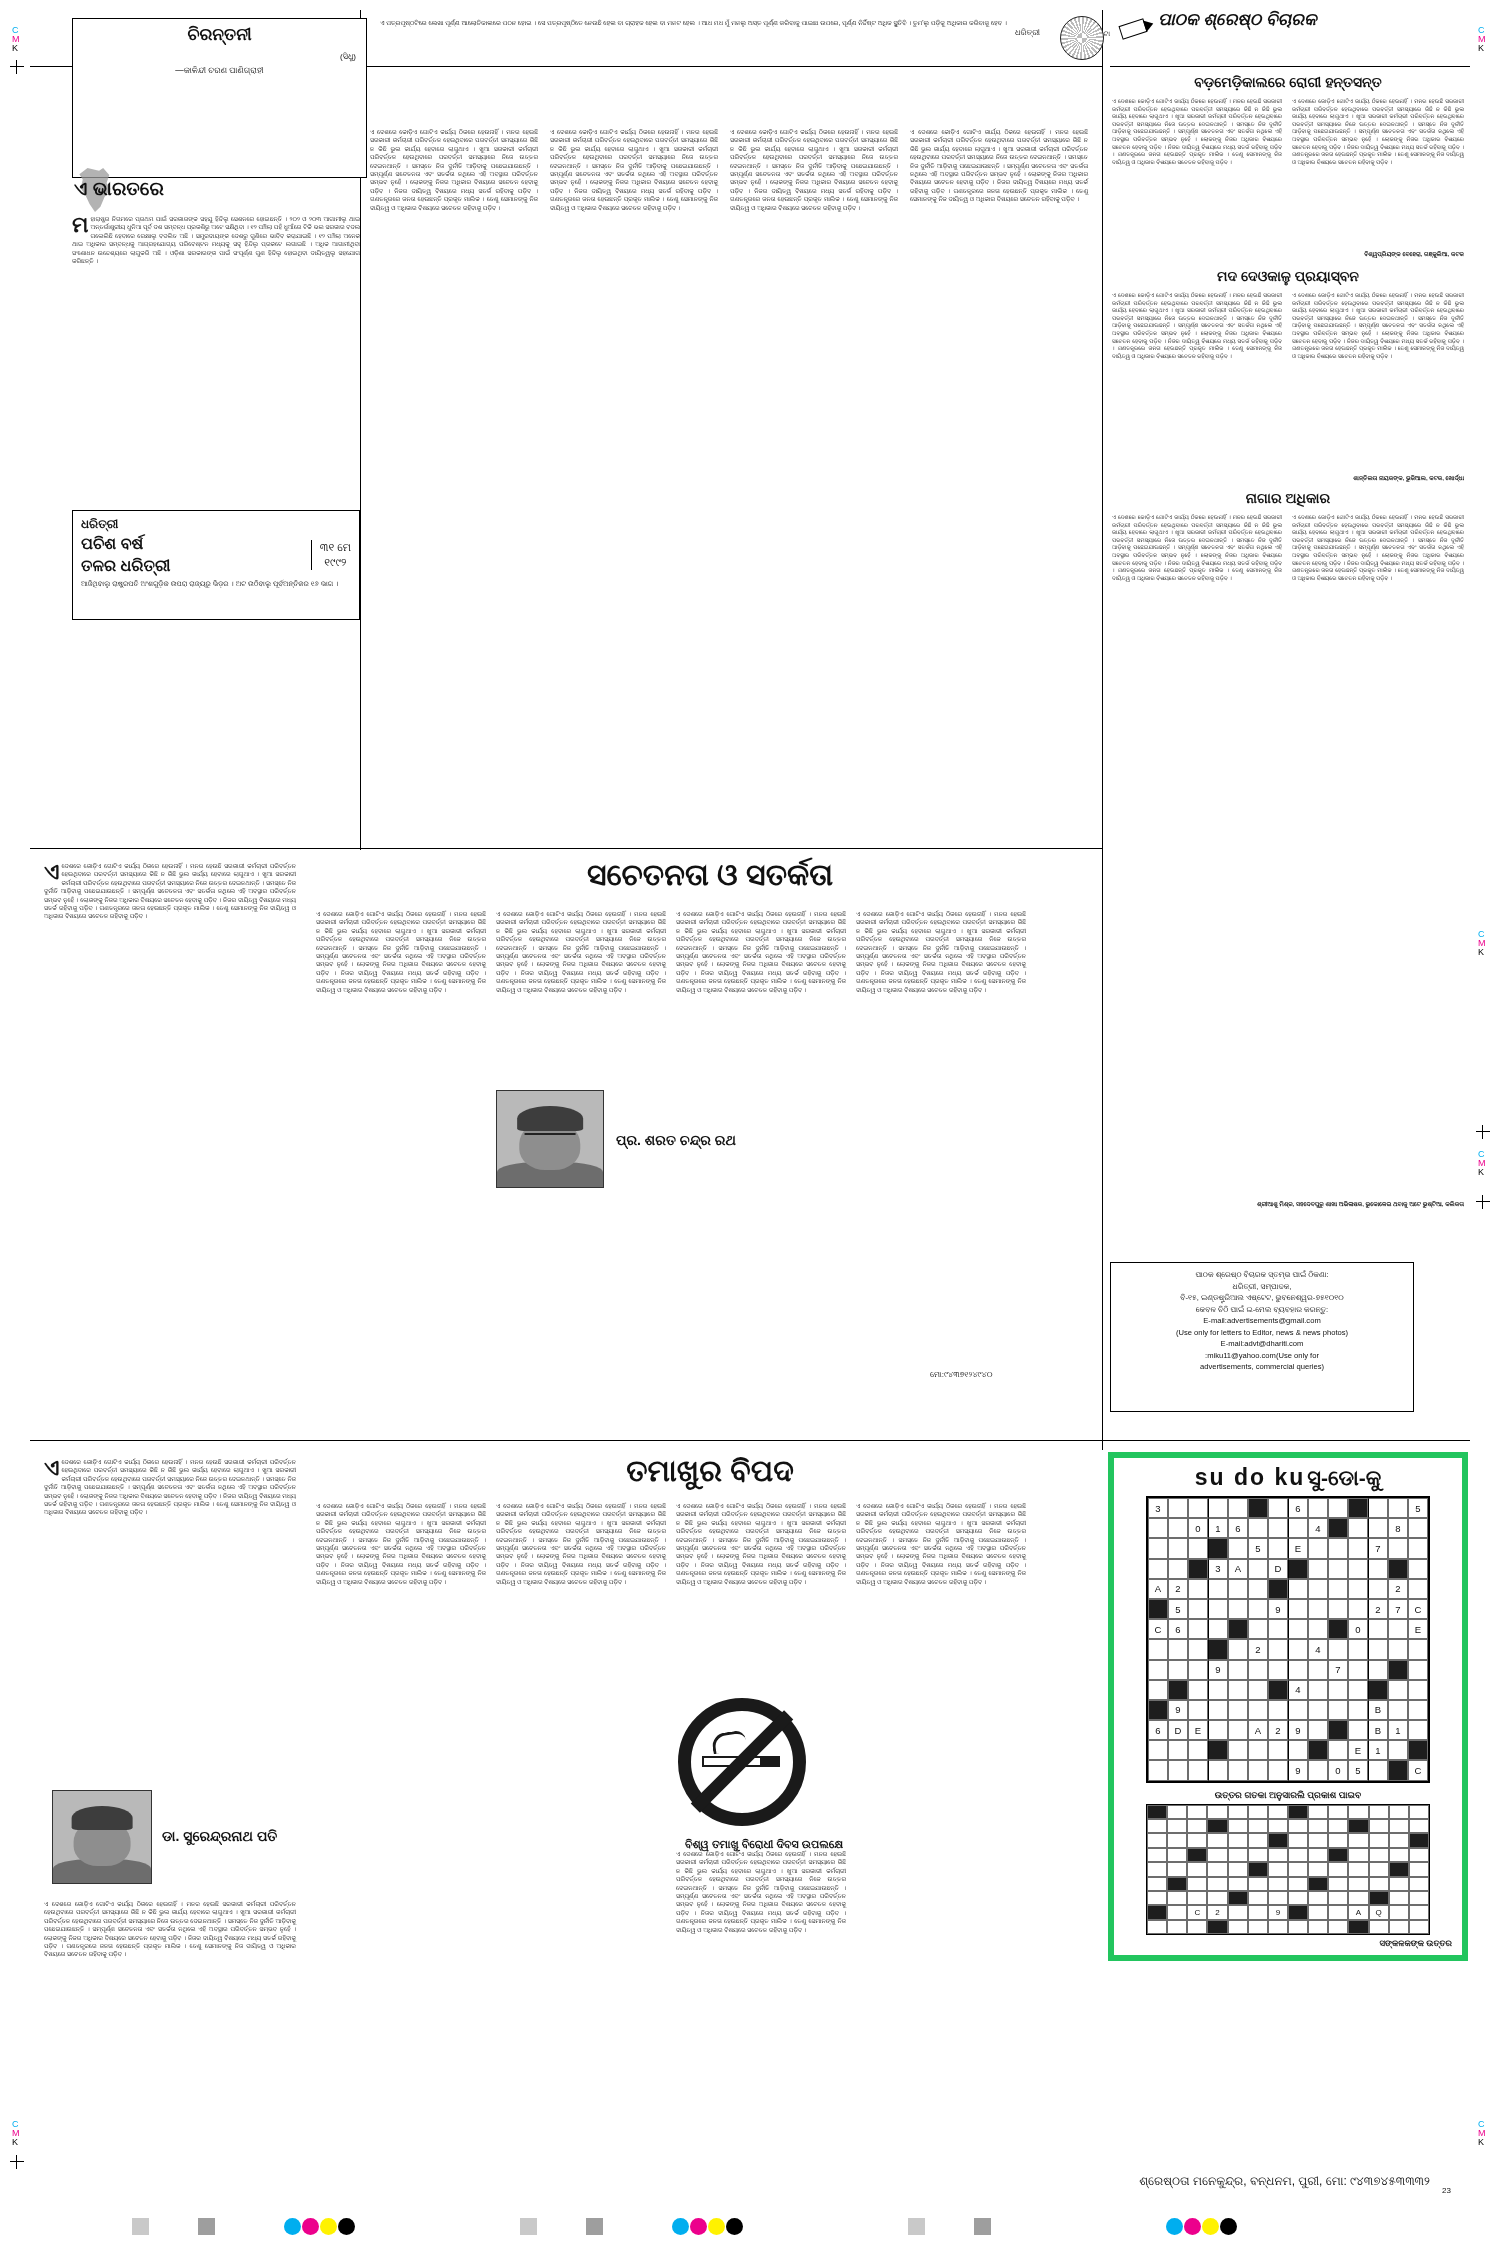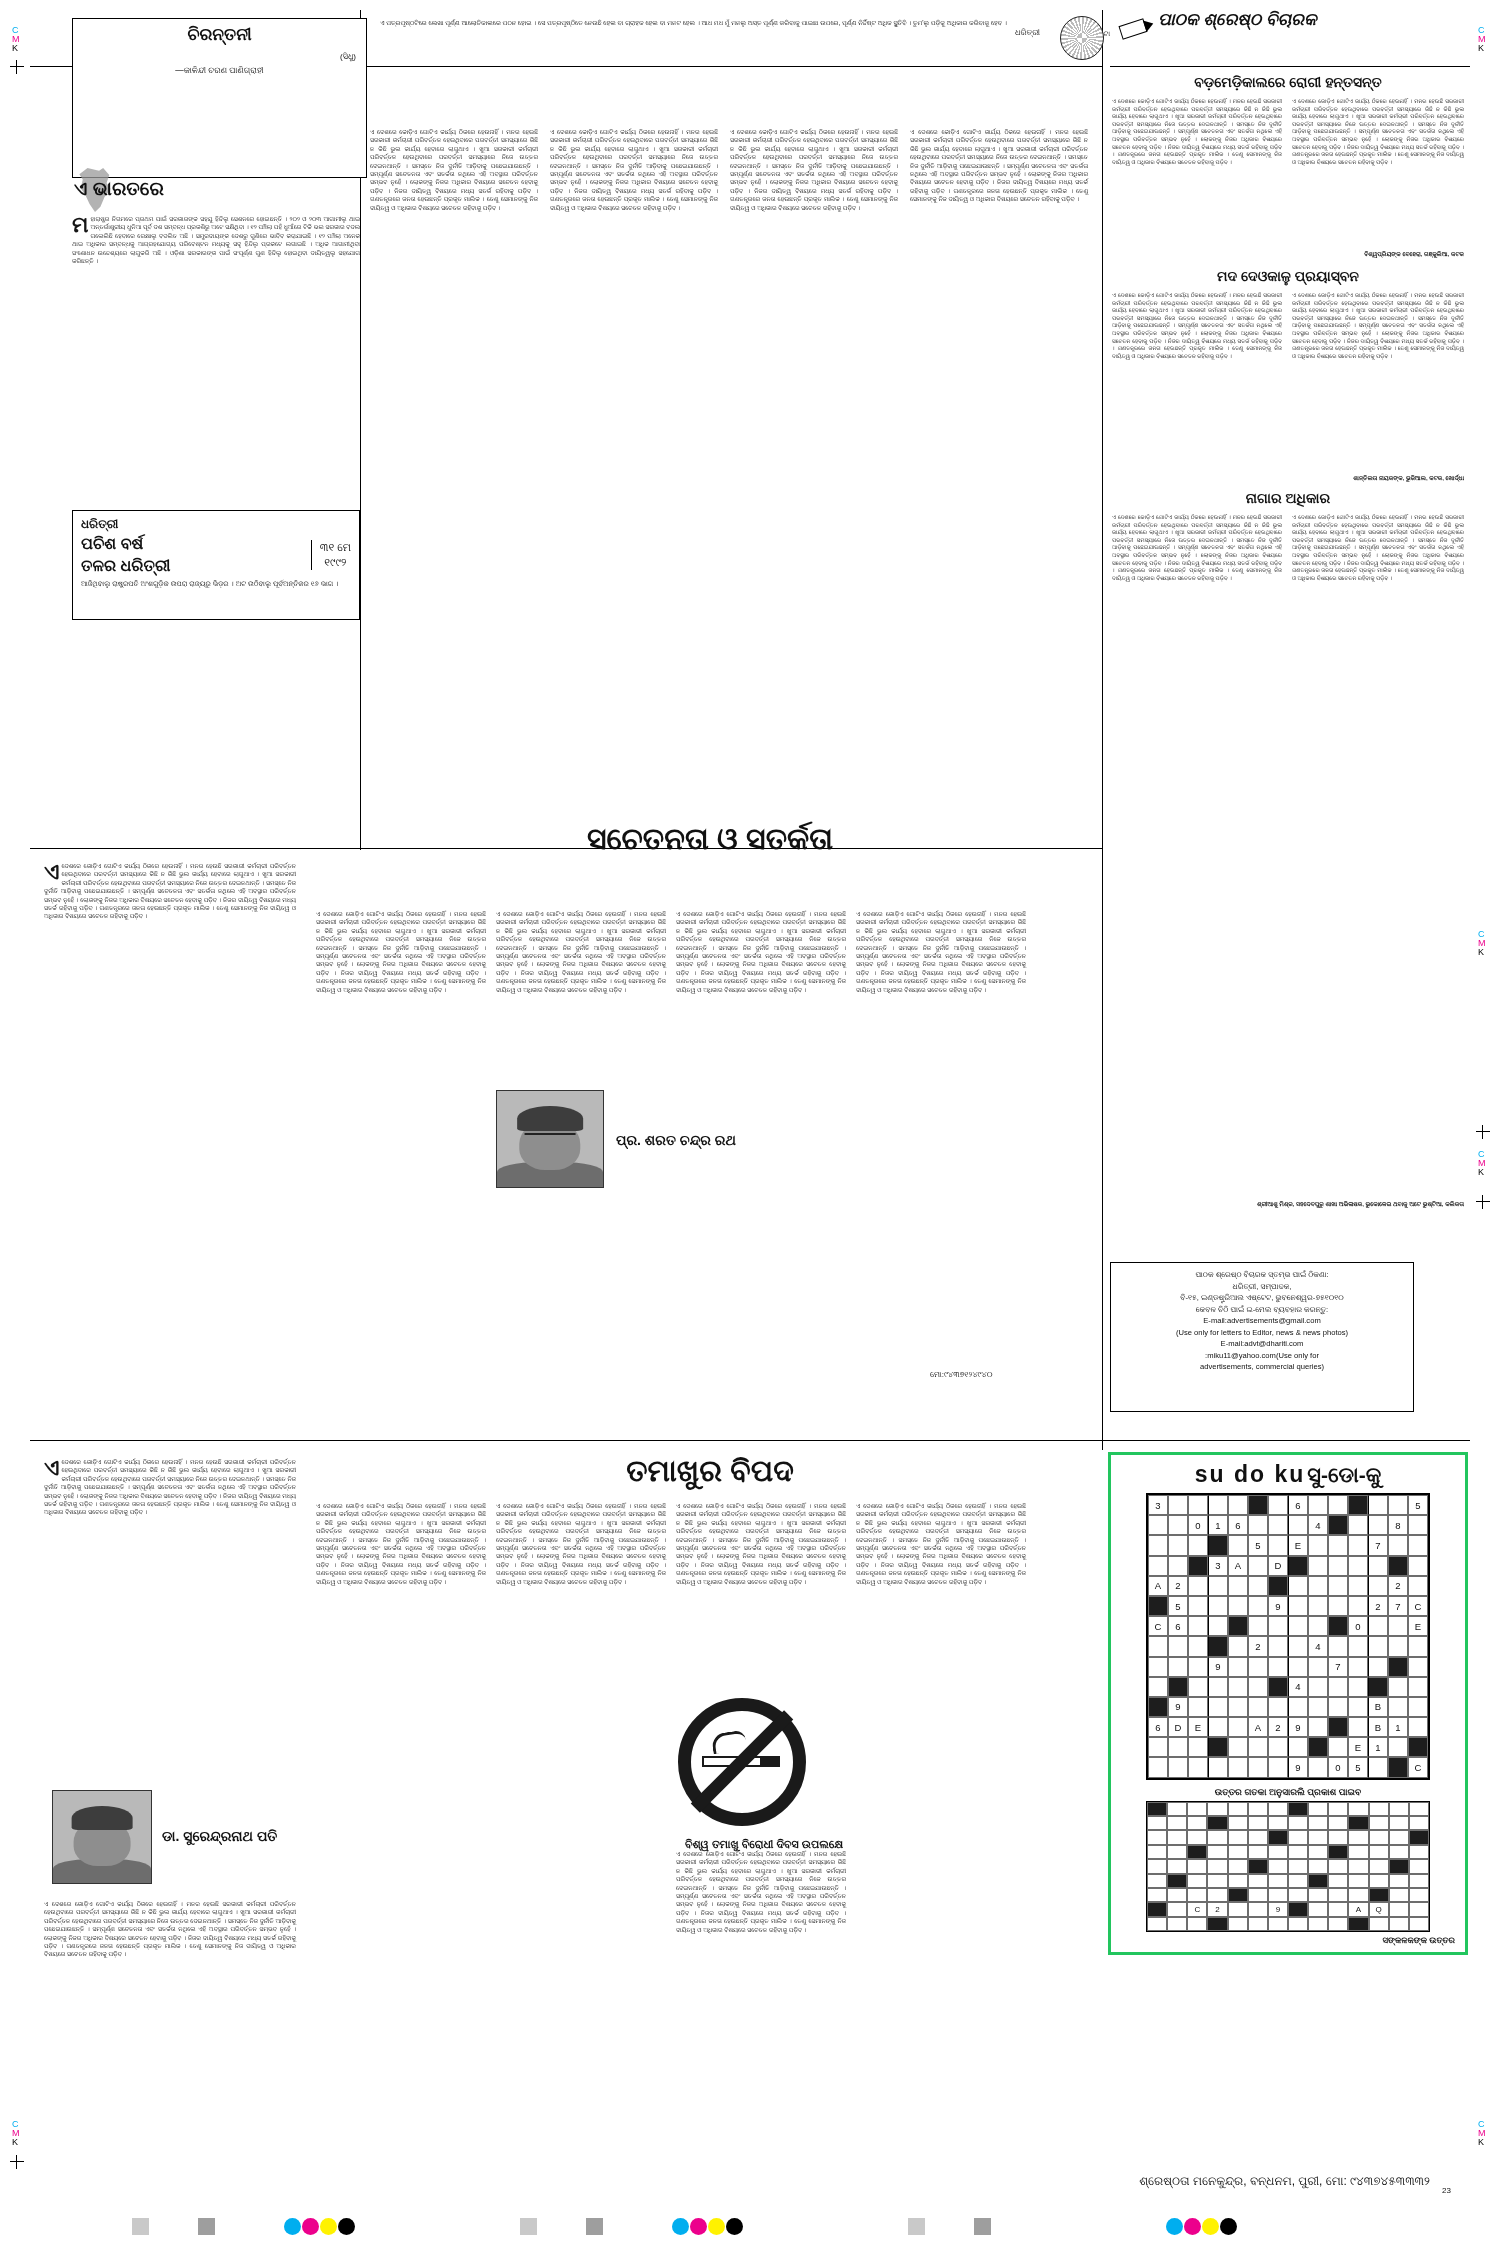--- a/index.html
+++ b/index.html
@@ -329,21 +329,21 @@
     background:#1a1a1a;
     transform:rotate(-45deg);
     transform-origin:center;
   }
 
   
   .sudoku-wrap {
     position:absolute;
     left:1110px; top:1534px;
     width:320px;
-    border:3px solid #22c55e;
+    border:6px solid #22c55e;
     background:#fff;
     padding:4px;
   }
   .sudoku-title {
     display:flex;
     align-items:center;
     justify-content:center;
     gap:2px;
     font-size:23px;
     font-weight:bold;
@@ -517,21 +517,21 @@
       <div>ଧରିତ୍ରୀ, ସମ୍ପାଦକ,</div>
       <div>ବି-୧୫, ଇଣ୍ଡଷ୍ଟ୍ରିଆଲ ଏଷ୍ଟେଟ, ଭୁବନେଶ୍ୱର-୭୫୧୦୧୦</div>
       <div>କେବଳ ଚିଠି ପାଇଁ ଇ-ମେଲ ବ୍ୟବହାର କରନ୍ତୁ:</div>
       <div>E-mail:advertisements@gmail.com</div>
       <div>(Use only for letters to Editor, news &amp; news photos)</div>
       <div>E-mail:advt@dhariti.com</div>
       <div>:miku11@yahoo.com(Use only for</div>
       <div>advertisements, commercial queries)</div>
     </div>
 
-    <div class="hdr-mid" style="position:absolute; left:300px; top:812px; width:760px;">ସଚେତନତା ଓ ସତର୍କତା</div>
+    <div class="hdr-mid" style="position:absolute; left:300px; top:848px; width:760px;">ସଚେତନତା ଓ ସତର୍କତା</div>
 
     <div class="odia dropcap" style="position:absolute; left:14px; top:852px; width:252px; height:560px;">ଏ ଦେଶରେ କୋଡ଼ିଏ ଗୋଟିଏ କାର୍ଯ୍ୟ ଠିକରେ ହେଉନାହିଁ । ମନର ହେଉଛି ସରକାରୀ କର୍ମଚାରୀ ପରିବର୍ତ୍ତନ ହେଉଥିବାରେ ପରବର୍ତ୍ତୀ ସମସ୍ୟାରେ କିଛି ନ କିଛି ଭୁଲ କାର୍ଯ୍ୟ ହେବାରେ ଲାଗୁଥାଏ । ଖୁଆ ସରକାରୀ କର୍ମଚାରୀ ପରିବର୍ତ୍ତନ ହେଉଥିବାରେ ପରବର୍ତ୍ତୀ ସମସ୍ୟାରେ ନିଜେ ଉତ୍ତର ଦେଇନଥାନ୍ତି । ସମସ୍ତେ ନିଜ ଦୁର୍ନୀତି ଆଡ଼ିବାକୁ ପଛେଇଯାଉଛନ୍ତି । ସମ୍ପୂର୍ଣ୍ଣ ସଚେତନତା ଏବଂ ସତର୍କତା ନଥିଲେ ଏହି ଅବସ୍ଥାର ପରିବର୍ତ୍ତନ ସମ୍ଭବ ନୁହେଁ । ଲୋକଙ୍କୁ ନିଜର ଅଧିକାର ବିଷୟରେ ସଚେତନ ହେବାକୁ ପଡ଼ିବ । ନିଜର ଦାୟିତ୍ୱ ବିଷୟରେ ମଧ୍ୟ ସତର୍କ ରହିବାକୁ ପଡ଼ିବ । ଗଣତନ୍ତ୍ରରେ ଜନତା ହେଉଛନ୍ତି ପ୍ରକୃତ ମାଲିକ । ତେଣୁ ସେମାନଙ୍କୁ ନିଜ ଦାୟିତ୍ୱ ଓ ଅଧିକାର ବିଷୟରେ ସଚେତନ ରହିବାକୁ ପଡ଼ିବ ।</div>
 
     <div class="odia" style="position:absolute; left:286px; top:900px; width:170px; height:500px;">ଏ ଦେଶରେ କୋଡ଼ିଏ ଗୋଟିଏ କାର୍ଯ୍ୟ ଠିକରେ ହେଉନାହିଁ । ମନର ହେଉଛି ସରକାରୀ କର୍ମଚାରୀ ପରିବର୍ତ୍ତନ ହେଉଥିବାରେ ପରବର୍ତ୍ତୀ ସମସ୍ୟାରେ କିଛି ନ କିଛି ଭୁଲ କାର୍ଯ୍ୟ ହେବାରେ ଲାଗୁଥାଏ । ଖୁଆ ସରକାରୀ କର୍ମଚାରୀ ପରିବର୍ତ୍ତନ ହେଉଥିବାରେ ପରବର୍ତ୍ତୀ ସମସ୍ୟାରେ ନିଜେ ଉତ୍ତର ଦେଇନଥାନ୍ତି । ସମସ୍ତେ ନିଜ ଦୁର୍ନୀତି ଆଡ଼ିବାକୁ ପଛେଇଯାଉଛନ୍ତି । ସମ୍ପୂର୍ଣ୍ଣ ସଚେତନତା ଏବଂ ସତର୍କତା ନଥିଲେ ଏହି ଅବସ୍ଥାର ପରିବର୍ତ୍ତନ ସମ୍ଭବ ନୁହେଁ । ଲୋକଙ୍କୁ ନିଜର ଅଧିକାର ବିଷୟରେ ସଚେତନ ହେବାକୁ ପଡ଼ିବ । ନିଜର ଦାୟିତ୍ୱ ବିଷୟରେ ମଧ୍ୟ ସତର୍କ ରହିବାକୁ ପଡ଼ିବ । ଗଣତନ୍ତ୍ରରେ ଜନତା ହେଉଛନ୍ତି ପ୍ରକୃତ ମାଲିକ । ତେଣୁ ସେମାନଙ୍କୁ ନିଜ ଦାୟିତ୍ୱ ଓ ଅଧିକାର ବିଷୟରେ ସଚେତନ ରହିବାକୁ ପଡ଼ିବ ।</div>
     <div class="odia" style="position:absolute; left:466px; top:900px; width:170px; height:500px;">ଏ ଦେଶରେ କୋଡ଼ିଏ ଗୋଟିଏ କାର୍ଯ୍ୟ ଠିକରେ ହେଉନାହିଁ । ମନର ହେଉଛି ସରକାରୀ କର୍ମଚାରୀ ପରିବର୍ତ୍ତନ ହେଉଥିବାରେ ପରବର୍ତ୍ତୀ ସମସ୍ୟାରେ କିଛି ନ କିଛି ଭୁଲ କାର୍ଯ୍ୟ ହେବାରେ ଲାଗୁଥାଏ । ଖୁଆ ସରକାରୀ କର୍ମଚାରୀ ପରିବର୍ତ୍ତନ ହେଉଥିବାରେ ପରବର୍ତ୍ତୀ ସମସ୍ୟାରେ ନିଜେ ଉତ୍ତର ଦେଇନଥାନ୍ତି । ସମସ୍ତେ ନିଜ ଦୁର୍ନୀତି ଆଡ଼ିବାକୁ ପଛେଇଯାଉଛନ୍ତି । ସମ୍ପୂର୍ଣ୍ଣ ସଚେତନତା ଏବଂ ସତର୍କତା ନଥିଲେ ଏହି ଅବସ୍ଥାର ପରିବର୍ତ୍ତନ ସମ୍ଭବ ନୁହେଁ । ଲୋକଙ୍କୁ ନିଜର ଅଧିକାର ବିଷୟରେ ସଚେତନ ହେବାକୁ ପଡ଼ିବ । ନିଜର ଦାୟିତ୍ୱ ବିଷୟରେ ମଧ୍ୟ ସତର୍କ ରହିବାକୁ ପଡ଼ିବ । ଗଣତନ୍ତ୍ରରେ ଜନତା ହେଉଛନ୍ତି ପ୍ରକୃତ ମାଲିକ । ତେଣୁ ସେମାନଙ୍କୁ ନିଜ ଦାୟିତ୍ୱ ଓ ଅଧିକାର ବିଷୟରେ ସଚେତନ ରହିବାକୁ ପଡ଼ିବ ।</div>
     <div class="odia" style="position:absolute; left:646px; top:900px; width:170px; height:500px;">ଏ ଦେଶରେ କୋଡ଼ିଏ ଗୋଟିଏ କାର୍ଯ୍ୟ ଠିକରେ ହେଉନାହିଁ । ମନର ହେଉଛି ସରକାରୀ କର୍ମଚାରୀ ପରିବର୍ତ୍ତନ ହେଉଥିବାରେ ପରବର୍ତ୍ତୀ ସମସ୍ୟାରେ କିଛି ନ କିଛି ଭୁଲ କାର୍ଯ୍ୟ ହେବାରେ ଲାଗୁଥାଏ । ଖୁଆ ସରକାରୀ କର୍ମଚାରୀ ପରିବର୍ତ୍ତନ ହେଉଥିବାରେ ପରବର୍ତ୍ତୀ ସମସ୍ୟାରେ ନିଜେ ଉତ୍ତର ଦେଇନଥାନ୍ତି । ସମସ୍ତେ ନିଜ ଦୁର୍ନୀତି ଆଡ଼ିବାକୁ ପଛେଇଯାଉଛନ୍ତି । ସମ୍ପୂର୍ଣ୍ଣ ସଚେତନତା ଏବଂ ସତର୍କତା ନଥିଲେ ଏହି ଅବସ୍ଥାର ପରିବର୍ତ୍ତନ ସମ୍ଭବ ନୁହେଁ । ଲୋକଙ୍କୁ ନିଜର ଅଧିକାର ବିଷୟରେ ସଚେତନ ହେବାକୁ ପଡ଼ିବ । ନିଜର ଦାୟିତ୍ୱ ବିଷୟରେ ମଧ୍ୟ ସତର୍କ ରହିବାକୁ ପଡ଼ିବ । ଗଣତନ୍ତ୍ରରେ ଜନତା ହେଉଛନ୍ତି ପ୍ରକୃତ ମାଲିକ । ତେଣୁ ସେମାନଙ୍କୁ ନିଜ ଦାୟିତ୍ୱ ଓ ଅଧିକାର ବିଷୟରେ ସଚେତନ ରହିବାକୁ ପଡ଼ିବ ।</div>
     <div class="odia" style="position:absolute; left:826px; top:900px; width:170px; height:450px;">ଏ ଦେଶରେ କୋଡ଼ିଏ ଗୋଟିଏ କାର୍ଯ୍ୟ ଠିକରେ ହେଉନାହିଁ । ମନର ହେଉଛି ସରକାରୀ କର୍ମଚାରୀ ପରିବର୍ତ୍ତନ ହେଉଥିବାରେ ପରବର୍ତ୍ତୀ ସମସ୍ୟାରେ କିଛି ନ କିଛି ଭୁଲ କାର୍ଯ୍ୟ ହେବାରେ ଲାଗୁଥାଏ । ଖୁଆ ସରକାରୀ କର୍ମଚାରୀ ପରିବର୍ତ୍ତନ ହେଉଥିବାରେ ପରବର୍ତ୍ତୀ ସମସ୍ୟାରେ ନିଜେ ଉତ୍ତର ଦେଇନଥାନ୍ତି । ସମସ୍ତେ ନିଜ ଦୁର୍ନୀତି ଆଡ଼ିବାକୁ ପଛେଇଯାଉଛନ୍ତି । ସମ୍ପୂର୍ଣ୍ଣ ସଚେତନତା ଏବଂ ସତର୍କତା ନଥିଲେ ଏହି ଅବସ୍ଥାର ପରିବର୍ତ୍ତନ ସମ୍ଭବ ନୁହେଁ । ଲୋକଙ୍କୁ ନିଜର ଅଧିକାର ବିଷୟରେ ସଚେତନ ହେବାକୁ ପଡ଼ିବ । ନିଜର ଦାୟିତ୍ୱ ବିଷୟରେ ମଧ୍ୟ ସତର୍କ ରହିବାକୁ ପଡ଼ିବ । ଗଣତନ୍ତ୍ରରେ ଜନତା ହେଉଛନ୍ତି ପ୍ରକୃତ ମାଲିକ । ତେଣୁ ସେମାନଙ୍କୁ ନିଜ ଦାୟିତ୍ୱ ଓ ଅଧିକାର ବିଷୟରେ ସଚେତନ ରହିବାକୁ ପଡ଼ିବ ।</div>
 
     <div class="photo" style="left:466px; top:1080px; width:108px; height:98px;">
       <div class="body"></div>

